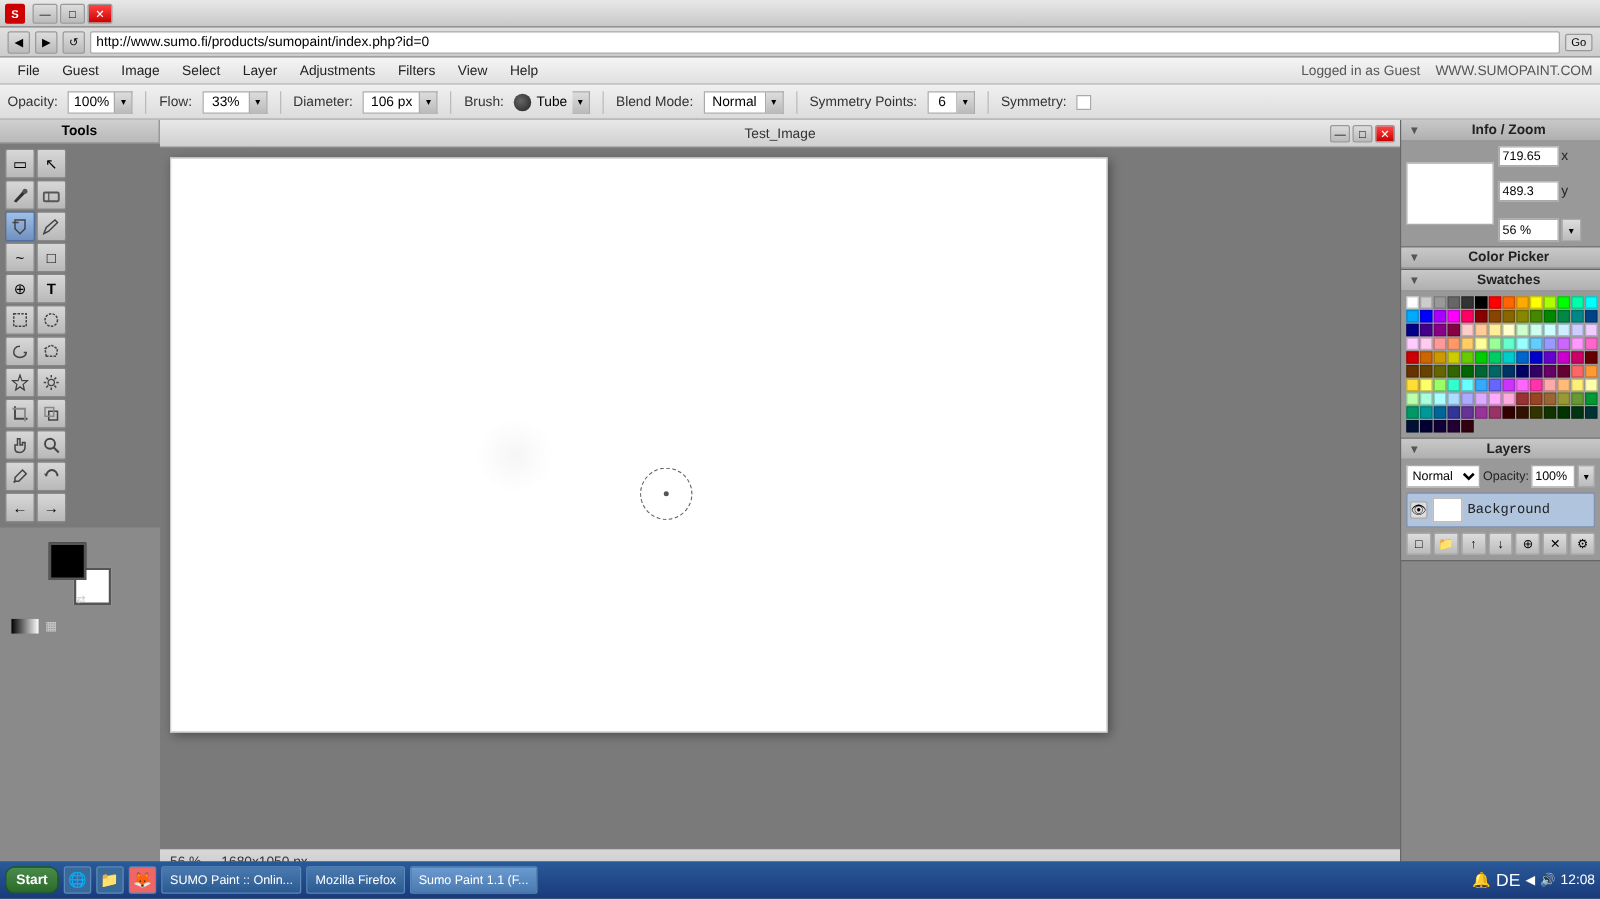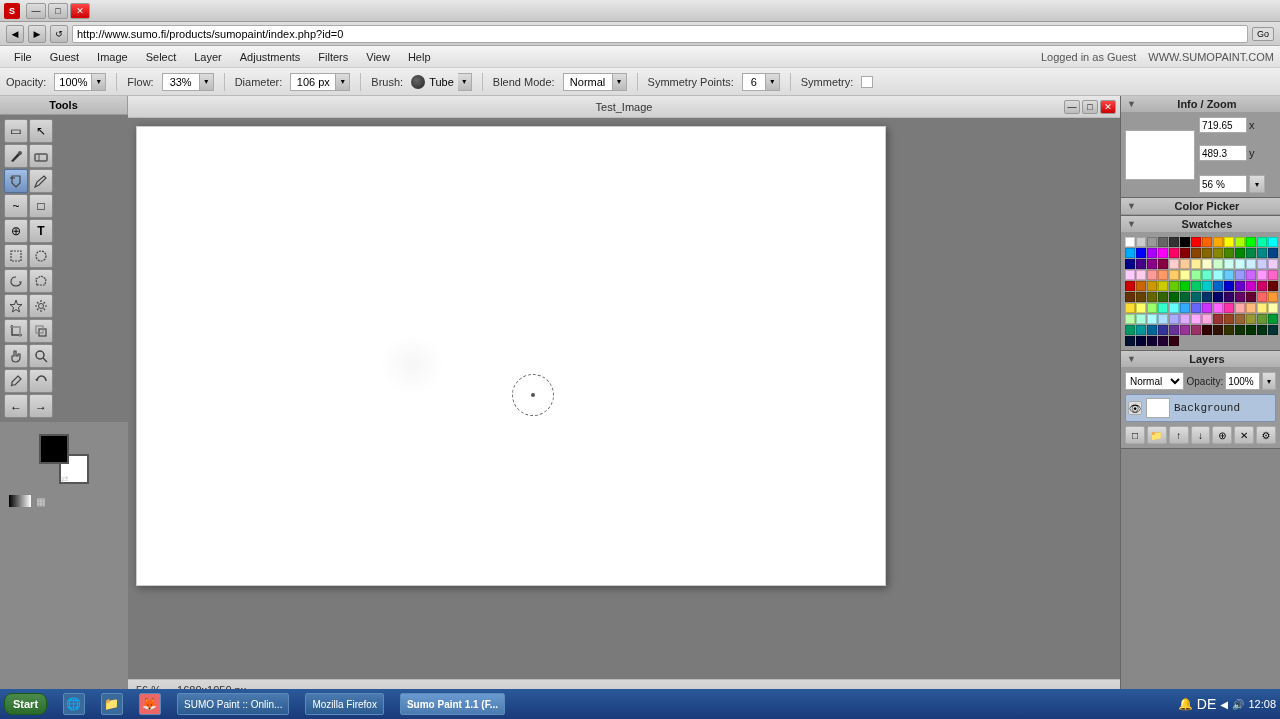--- a/index.html
+++ b/index.html
@@ -335,27 +335,27 @@
     #taskbar {
       position: absolute;
       bottom: 0;
       left: 0;
       right: 0;
       height: 30px;
       background: linear-gradient(to bottom, #2a5a9a, #1a3a7a);
       display: flex;
       align-items: center;
       padding: 0 4px;
-      gap: 16px;
+      gap: 4px;
       z-index: 100;
     }
     .start-btn { background: linear-gradient(to bottom, #4a8a4a, #2a6a2a); border: 1px solid #1a5a1a; border-radius: 8px; padding: 2px 8px; color: white; font-size: 11px; font-weight: bold; cursor: pointer; height: 22px; display: flex; align-items: center; }
     .taskbar-icon { width: 22px; height: 22px; background: #3a6a9a; border: 1px solid #5a8aba; border-radius: 2px; display: flex; align-items: center; justify-content: center; cursor: pointer; font-size: 12px; }
     .taskbar-task { height: 22px; background: linear-gradient(to bottom, #4a7ab0, #2a5a90); border: 1px solid #5a8aba; border-radius: 2px; padding: 0 6px; color: white; font-size: 10px; display: flex; align-items: center; cursor: pointer; }
-    .taskbar-task.active { background: linear-gradient(to bottom, #6a9ad0, #4a7ab0); font-weight: bold; }
+    .taskbar-task.active { background: linear-gradient(to bottom, #6a9ad0, #4a7ab0); }
     .taskbar-right { margin-left: auto; display: flex; align-items: center; gap: 4px; color: white; font-size: 10px; }
     .taskbar-clock { font-size: 11px; color: white; }
     .taskbar-lang { font-size: 14px; color: white; }
     .taskbar-tray-icon { font-size: 12px; }
   </style>
 </head>
 <body>
 
 <div id="titlebar">
   <div class="icon">S</div>

